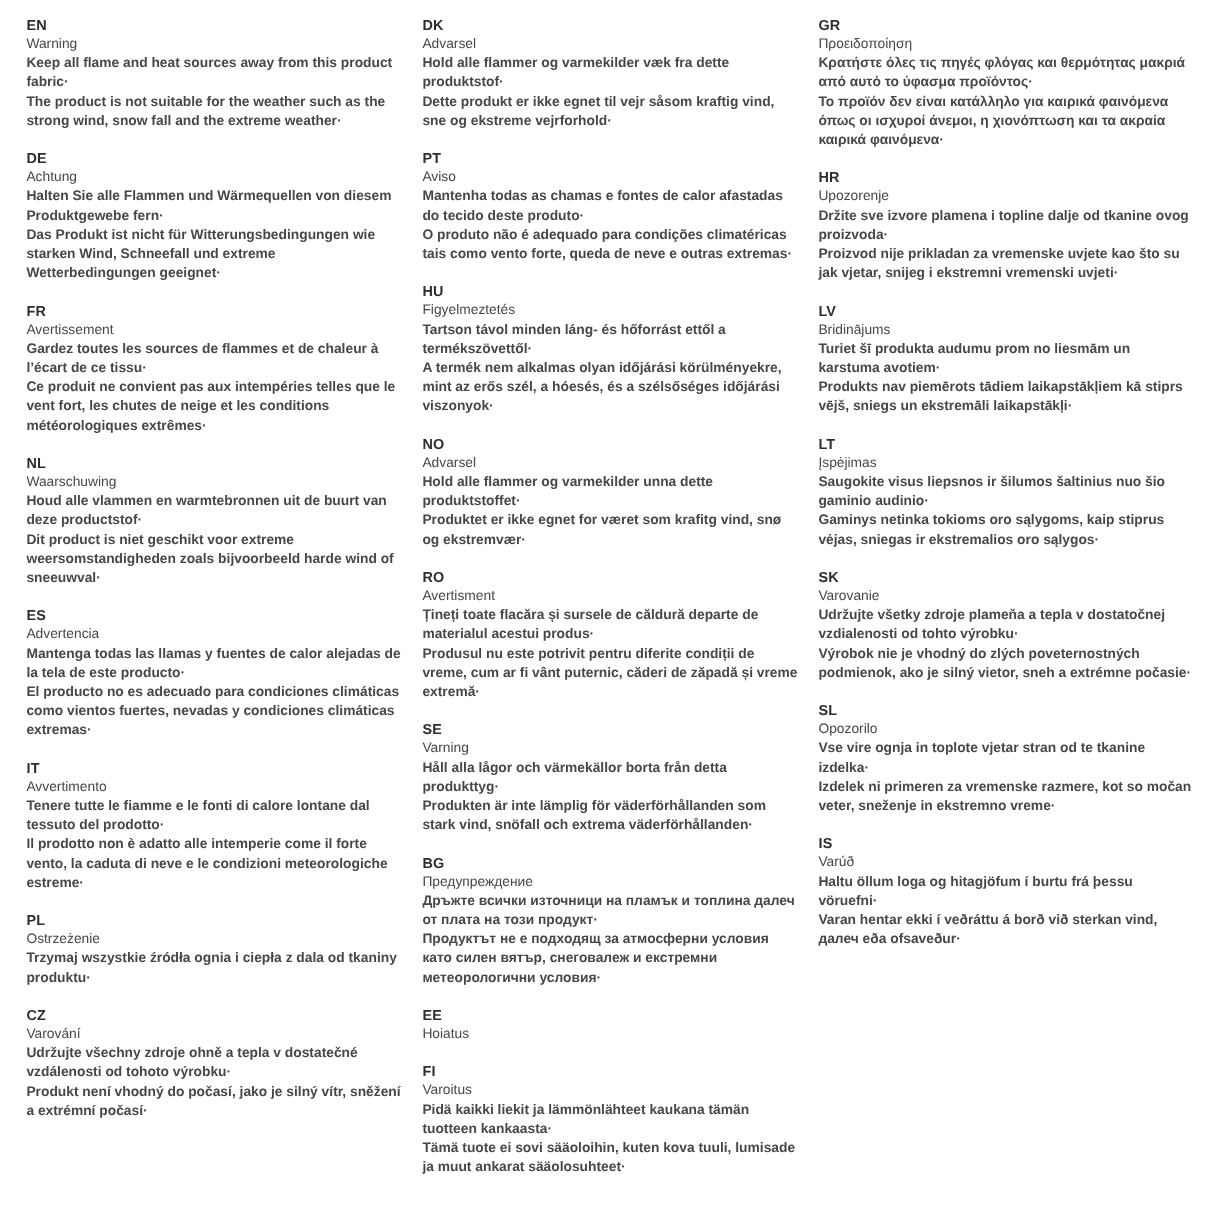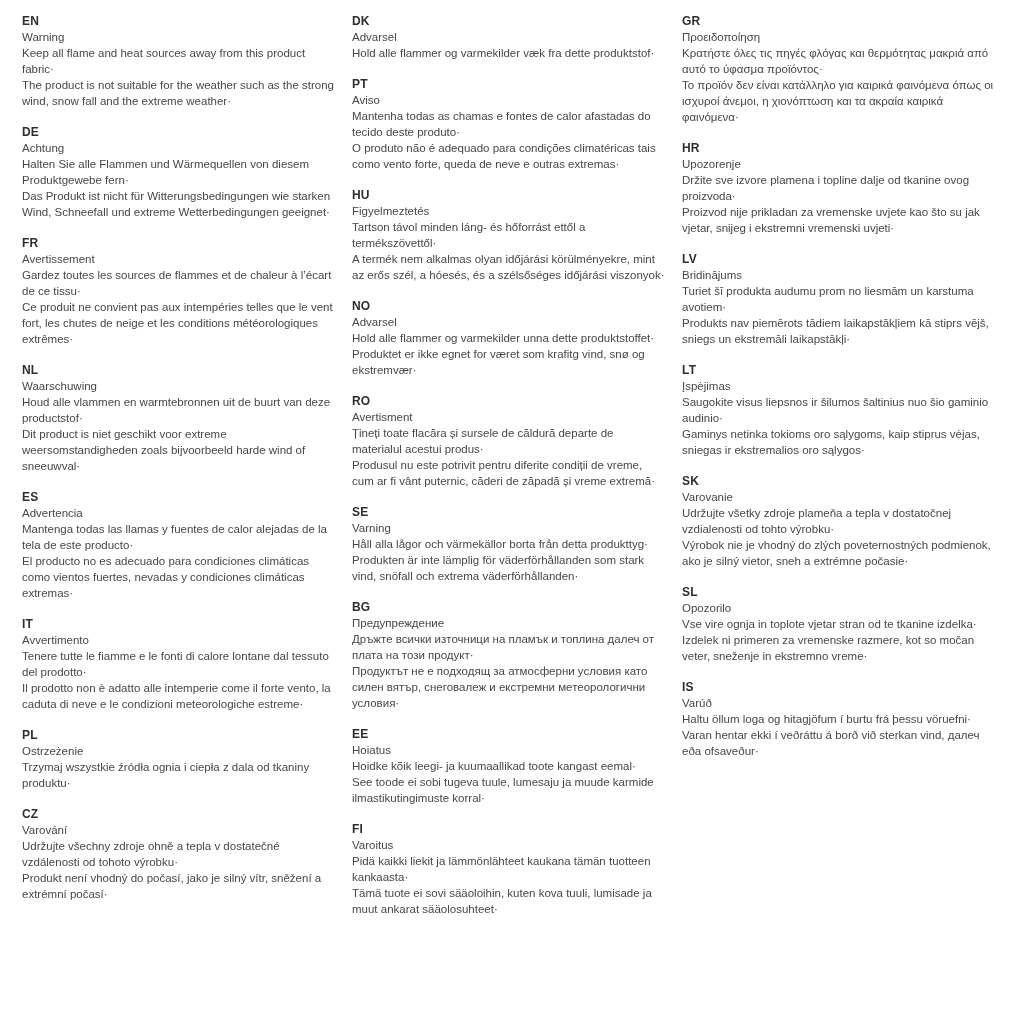--- a/index.html
+++ b/index.html
@@ -44,20 +44,21 @@
     line-height: 16px;
     color: #474747;
   }
   .lang-body {
     font-size: 11.5px;
     line-height: 16px;
     color: #474747;
   }
   .sentence {
     margin: 0;
+    font-weight: bold;
   }
 </style>
 </head>
 <body>
 
 <div class="page">
   <div class="columns" id="columns">
       <div class="col">
   <section class="lang-section">
     <h2 class="lang-code">EN</h2>
@@ -129,20 +130,21 @@
             <div class="sentence">Produkt není vhodný do počasí, jako je silný vítr, sněžení a extrémní počasí·</div>
           </div>
   </section>
 </div>
       <div class="col">
   <section class="lang-section">
     <h2 class="lang-code">DK</h2>
     <div class="lang-title">Advarsel</div>
     <div class="lang-body">
             <div class="sentence">Hold alle flammer og varmekilder væk fra dette produktstof·</div>
+            <div class="sentence">Dette produkt er ikke egnet til vejr såsom kraftig vind, sne og ekstreme vejrforhold·</div>
           </div>
   </section>
 
   <section class="lang-section">
     <h2 class="lang-code">PT</h2>
     <div class="lang-title">Aviso</div>
     <div class="lang-body">
             <div class="sentence">Mantenha todas as chamas e fontes de calor afastadas do tecido deste produto·</div>
             <div class="sentence">O produto não é adequado para condições climatéricas tais como vento forte, queda de neve e outras extremas·</div>
           </div>
@@ -189,24 +191,20 @@
     <div class="lang-title">Предупреждение</div>
     <div class="lang-body">
             <div class="sentence">Дръжте всички източници на пламък и топлина далеч от плата на този продукт·</div>
             <div class="sentence">Продуктът не е подходящ за атмосферни условия като силен вятър, снеговалеж и екстремни метеорологични условия·</div>
           </div>
   </section>
 
   <section class="lang-section">
     <h2 class="lang-code">EE</h2>
     <div class="lang-title">Hoiatus</div>
-    <div class="lang-body">
-            <div class="sentence">Hoidke kõik leegi- ja kuumaallikad toote kangast eemal·</div>
-            <div class="sentence">See toode ei sobi tugeva tuule, lumesaju ja muude karmide ilmastikutingimuste korral·</div>
-          </div>
   </section>
 
   <section class="lang-section">
     <h2 class="lang-code">FI</h2>
     <div class="lang-title">Varoitus</div>
     <div class="lang-body">
             <div class="sentence">Pidä kaikki liekit ja lämmönlähteet kaukana tämän tuotteen kankaasta·</div>
             <div class="sentence">Tämä tuote ei sovi sääoloihin, kuten kova tuuli, lumisade ja muut ankarat sääolosuhteet·</div>
           </div>
   </section>

